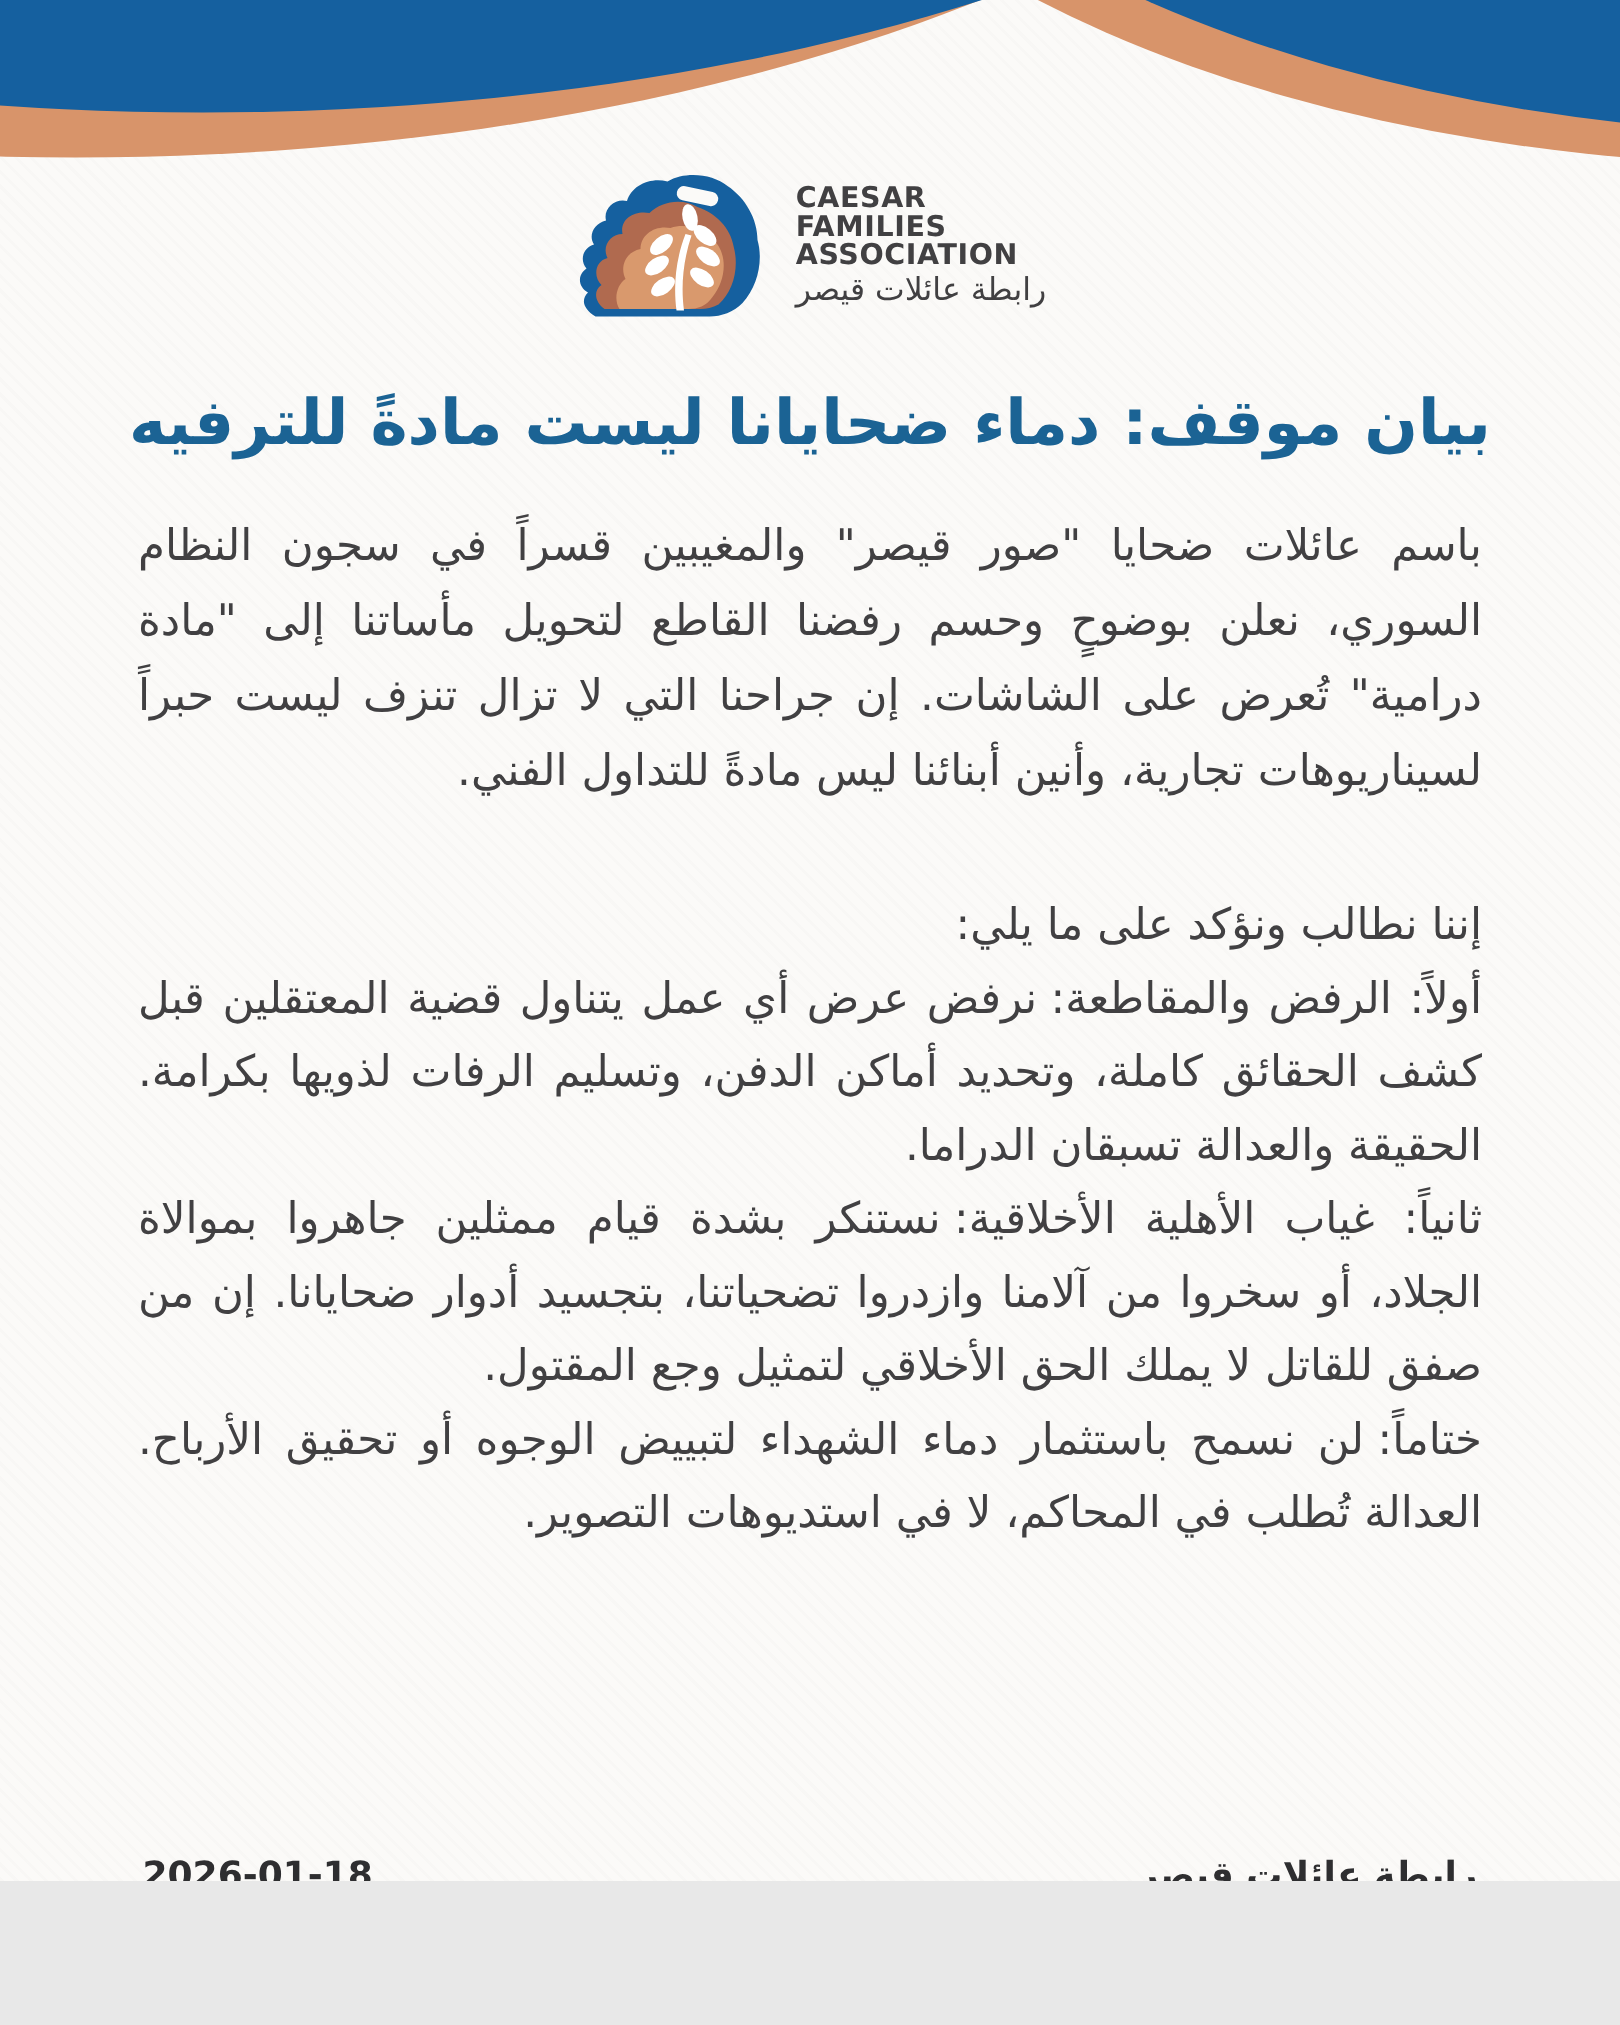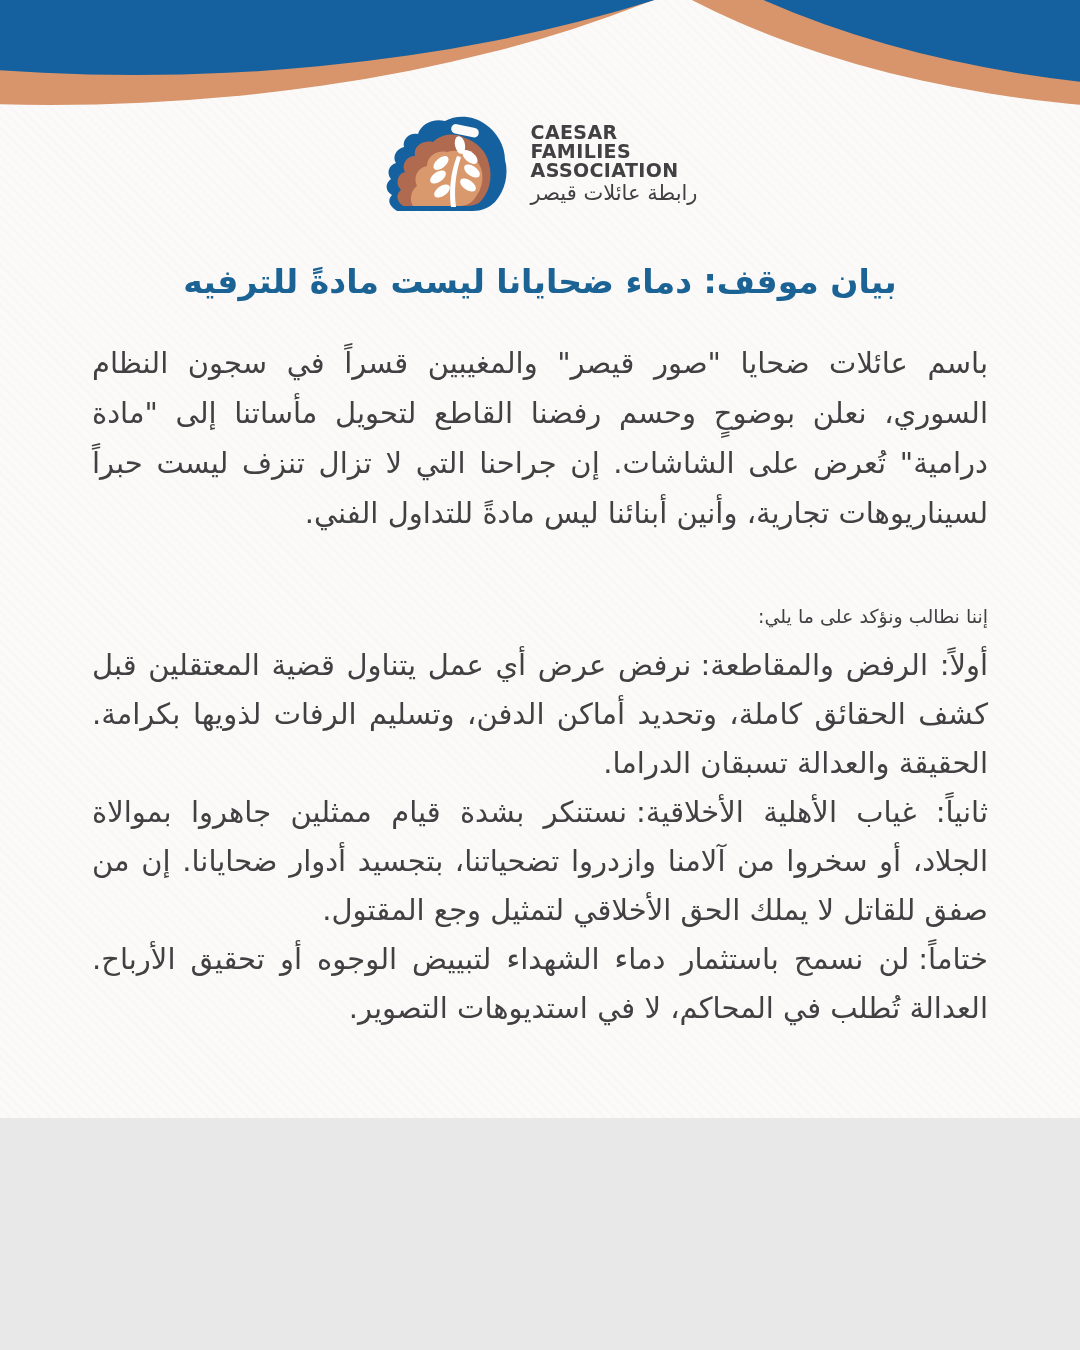--- a/index.html
+++ b/index.html
@@ -1,18 +1,18 @@
 <!DOCTYPE html>
 <html lang="ar"><head>
 <meta charset="utf-8">
 <style>
   html,body{margin:0;padding:0;background:#e8e8e8;}
   .page{
     position:relative;
-    width:1080px;height:1118px;
+    width:1080px;height:1254px;
     margin:0 auto;
     background-color:#fbfaf8;
     background-image:repeating-linear-gradient(45deg, rgba(0,0,0,0.012) 0 2px, rgba(0,0,0,0) 2px 7px);
     overflow:hidden;
     direction:rtl;
     font-family:"DejaVu Sans","Liberation Sans",sans-serif;
     color:#414042;
   }
   
   .decor{position:absolute;inset:0;pointer-events:none;}
@@ -34,33 +34,33 @@
     font-weight:bold;font-size:19px;line-height:19px;
     letter-spacing:0.4px;color:#414042;
   }
   .logo-text .ar{
     font-size:21px;line-height:26px;color:#414042;direction:rtl;
   }
   
   .title{
     margin:38px 40px 0 40px;
     text-align:center;
-    font-size:33px;line-height:60px;
+    font-size:42px;line-height:60px;
     font-weight:bold;
     color:#1b6394;
   }
   
   .bodytext{margin:0;padding:0 92px;}
   .para{
     margin:26px 0 0 0;
     font-size:29px;line-height:50px;
     text-align:justify;
     color:#414042;
   }
-  .lead{margin:54px 0 0 0;font-size:19px;line-height:49px;color:#414042;}
+  .lead{margin:54px 0 0 0;font-size:29px;line-height:49px;color:#414042;}
   .item{
     margin:0;
     font-size:29px;line-height:49px;
     text-align:justify;
     color:#414042;
   }
   .item strong{font-weight:normal;margin-inline-end:9px;}
   
   .footer{
     position:absolute;

